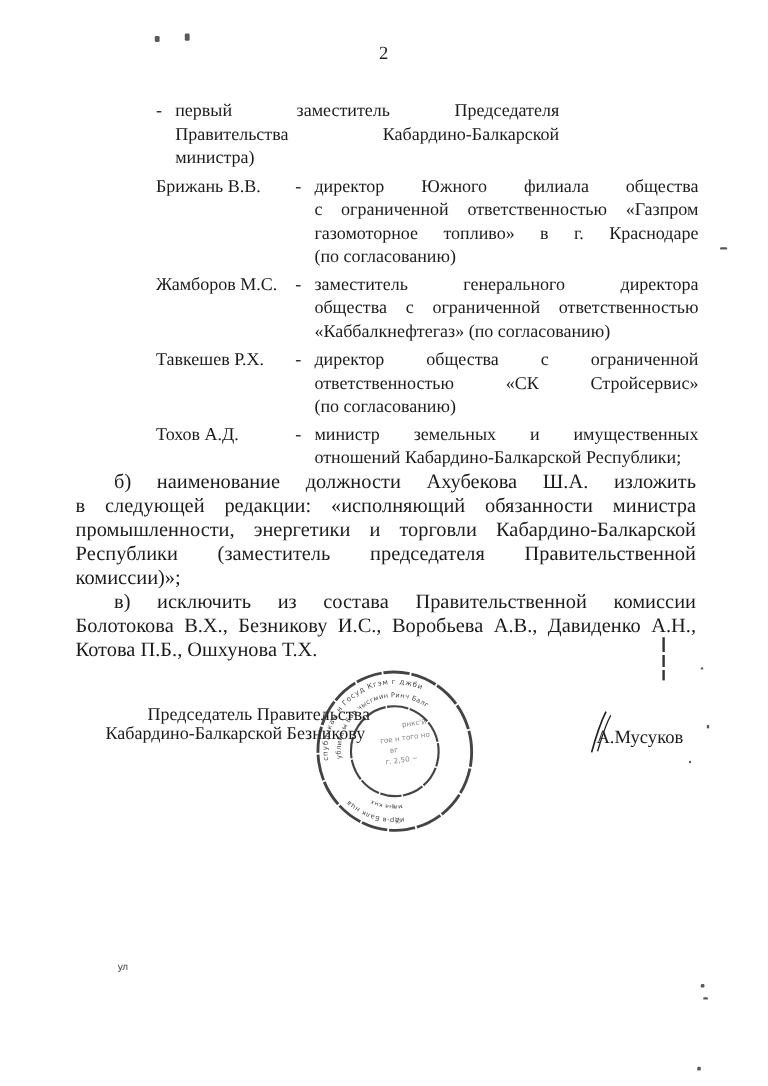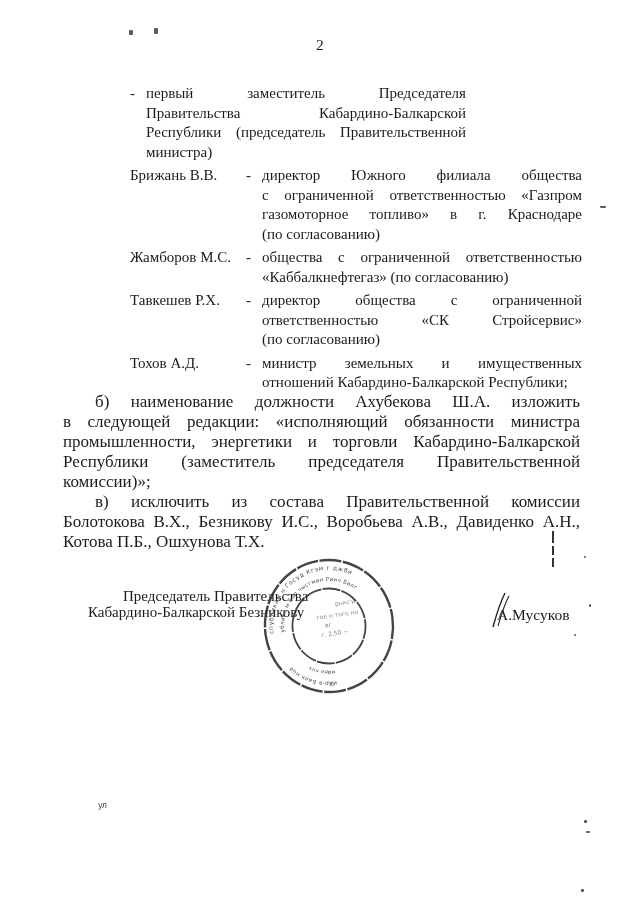--- a/index.html
+++ b/index.html
@@ -62,38 +62,38 @@
   <div class="speck" style="left:581px;top:889px;width:3px;height:3px;"></div>
   <div class="penline"></div>
   <div class="margin-note">ул</div>
 
   <div class="entries" id="entries">
       <div class="entry">
         <div class="dash">-</div>
         <div class="desc">
           <div class="ln">первый заместитель Председателя</div>
           <div class="ln">Правительства Кабардино-Балкарской</div>
-          <div class="ln">Республики (председатель Правительственной</div>
           <div class="ln">министра)</div>
         </div>
       </div>
       <div class="entry">
         <div class="name">Брижань В.В.</div>
         <div class="dash">-</div>
         <div class="desc">
           <div class="ln">директор Южного филиала общества</div>
           <div class="ln">с ограниченной ответственностью «Газпром</div>
           <div class="ln">газомоторное топливо» в г. Краснодаре</div>
           <div class="ln">(по согласованию)</div>
         </div>
       </div>
       <div class="entry">
         <div class="name">Жамборов М.С.</div>
         <div class="dash">-</div>
         <div class="desc">
+          <div class="ln">заместитель генерального директора</div>
           <div class="ln">общества с ограниченной ответственностью</div>
           <div class="ln">«Каббалкнефтегаз» (по согласованию)</div>
         </div>
       </div>
       <div class="entry">
         <div class="name">Тавкешев Р.Х.</div>
         <div class="dash">-</div>
         <div class="desc">
           <div class="ln">директор общества с ограниченной</div>
           <div class="ln">ответственностью «СК Стройсервис»</div>

